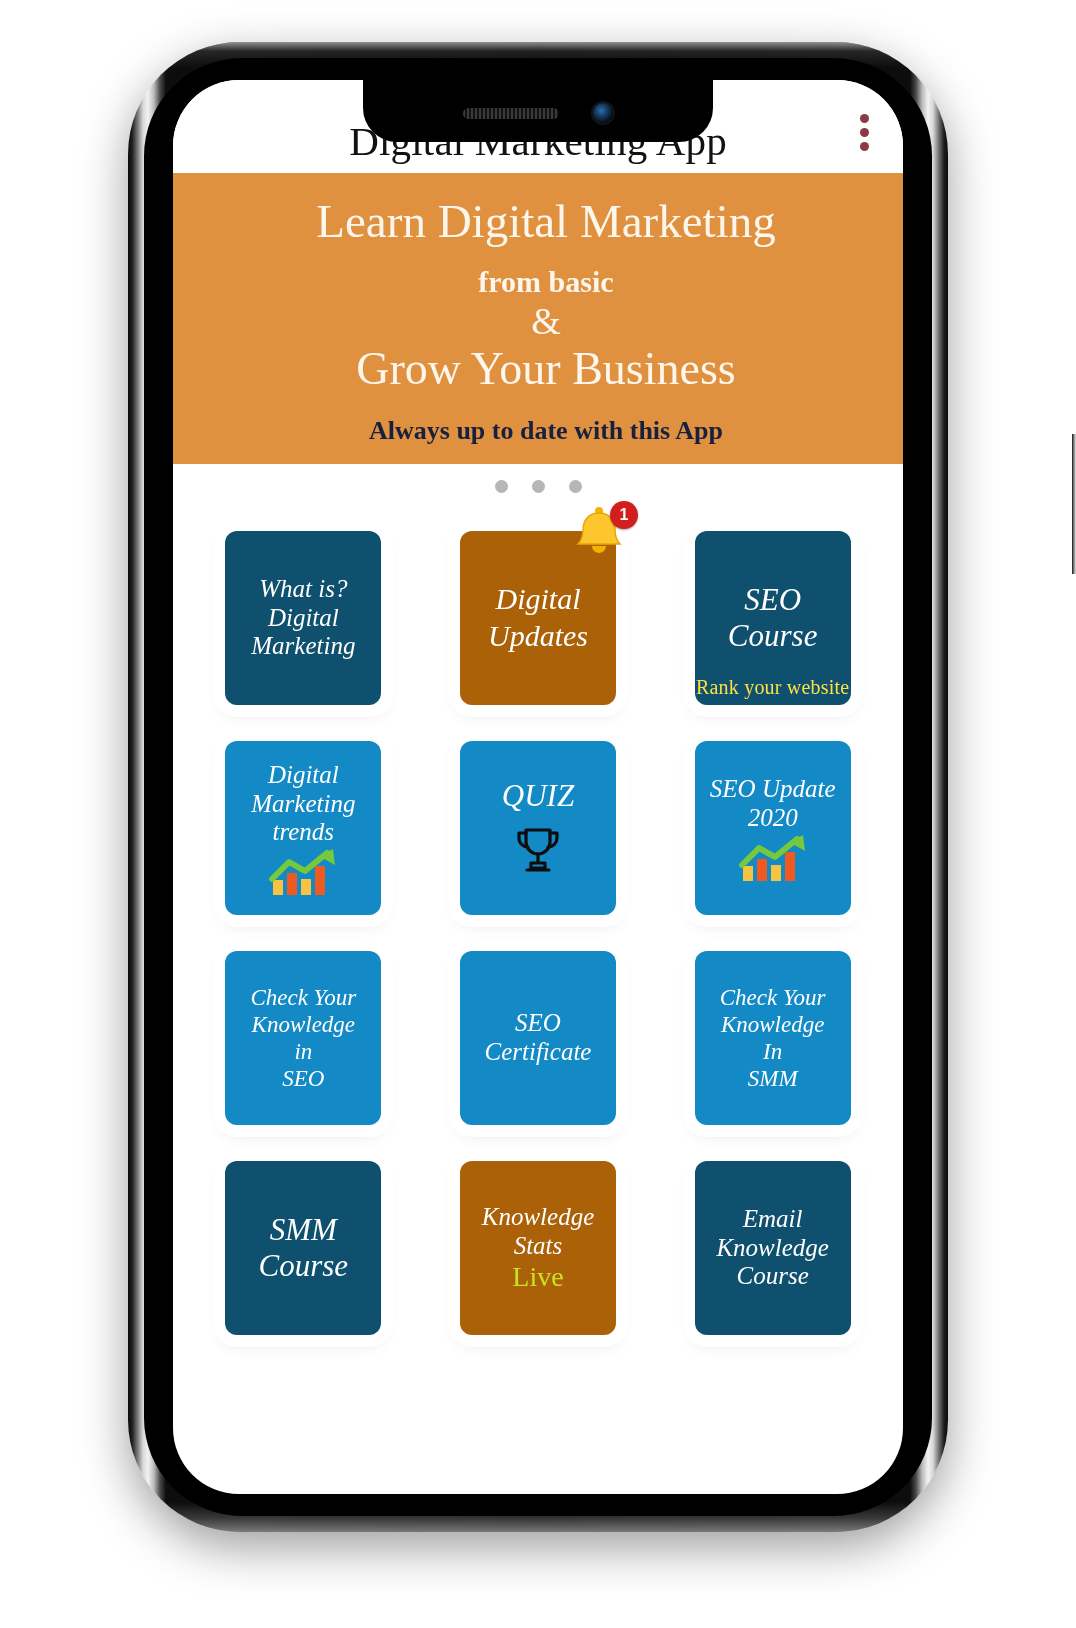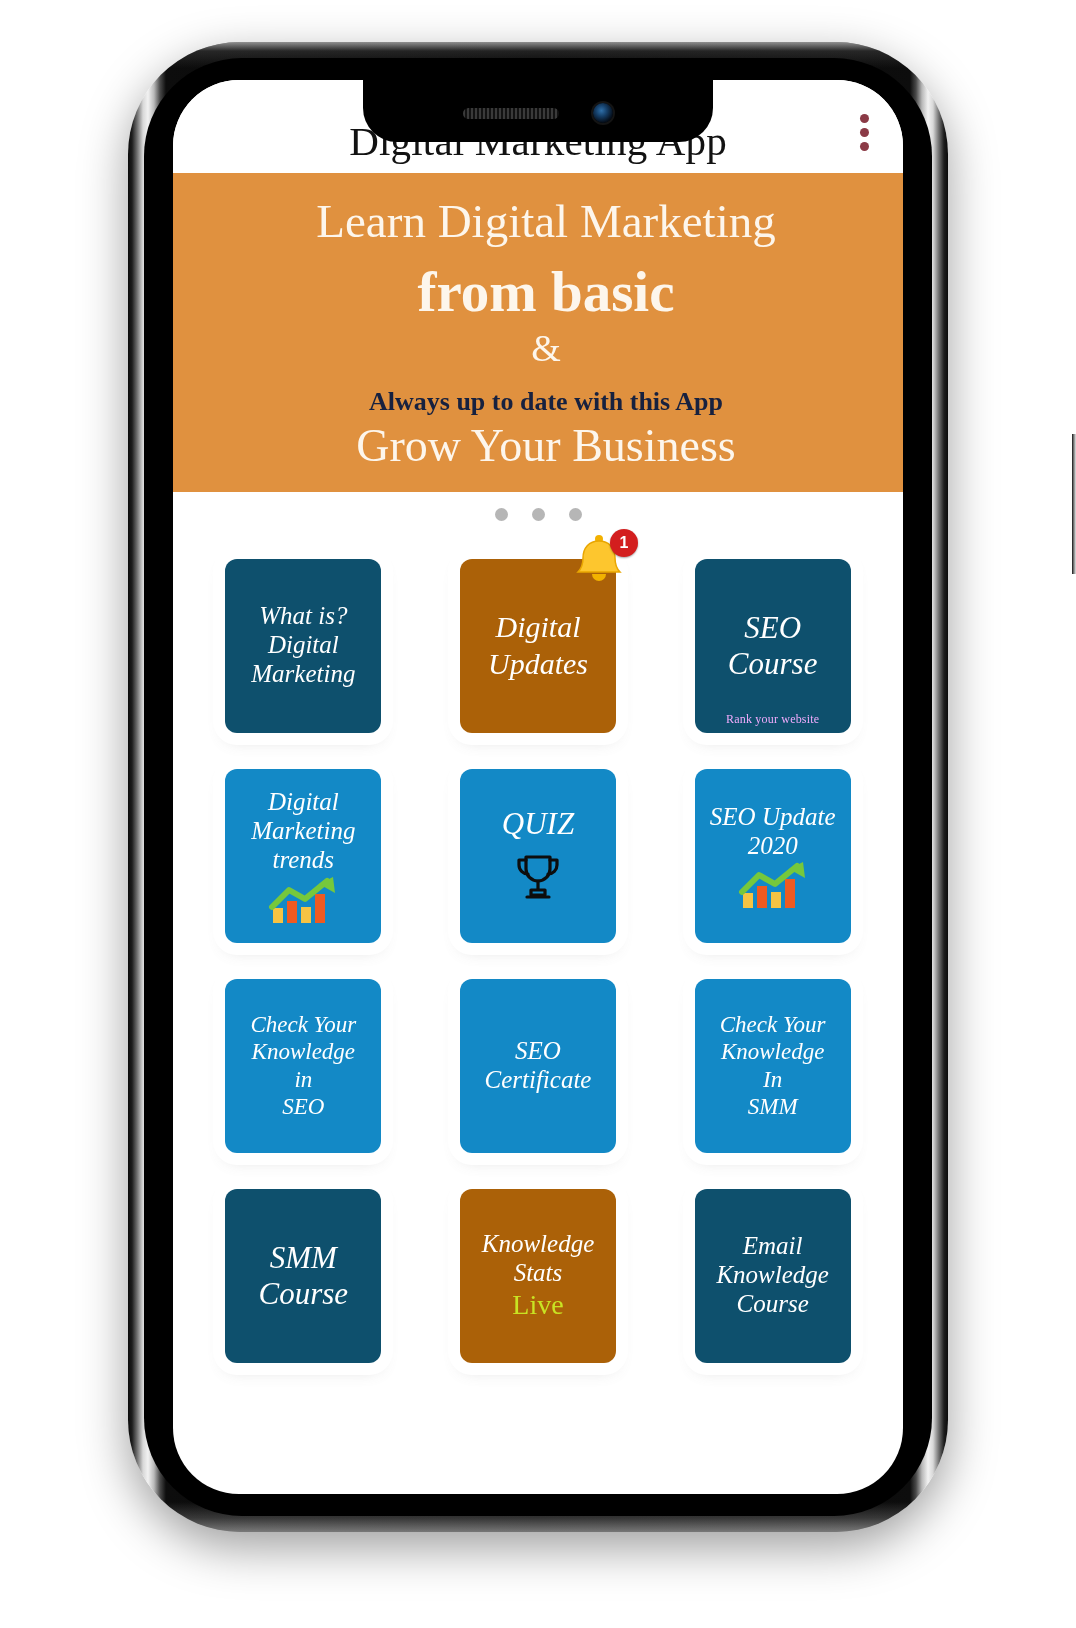--- a/index.html
+++ b/index.html
@@ -139,21 +139,21 @@
   }
 
   
   #banner {
     background: #e0913f;
     padding: 22px 4px 18px 20px;
     text-align: center;
     color: #fdf6ec;
   }
   #banner-line1 { font-size: 47px; line-height: 1.14; white-space: nowrap; }
-  #banner-line2 { font-size: 57px; line-height: 1.24; margin-top: 8px; font-weight: bold; }
+  #banner-line2 { font-size: 30px; line-height: 1.24; margin-top: 14px; font-weight: bold; }
   #banner-amp   { font-size: 38px; line-height: 1.0; margin-top: 2px; }
   #banner-line3 { font-size: 46px; line-height: 1.18; margin-top: 2px; white-space: nowrap; }
   #banner-sub   { font-size: 26px; font-weight: bold; color: #17213f; margin-top: 20px; white-space: nowrap; }
 
   
   #carousel-dots {
     display: flex; justify-content: center; align-items: center;
     gap: 24px;
     padding: 16px 0 10px 0;
     background: #ffffff;
@@ -208,22 +208,22 @@
     font-style: italic;
   }
   .tile-label.sm   { font-size: 25px; line-height: 1.15; }
   .tile-label.xs   { font-size: 23px; line-height: 1.18; }
   .tile-label.lg   { font-size: 31px; }
   .tile-label.italic { font-style: italic; font-size: 30px; line-height: 1.22; }
 
   .tile-sub-green {
     position: absolute;
     bottom: 6px; left: 0; right: 0;
-    font-size: 12px;
-    color: #f0abfc;
+    font-size: 20px;
+    color: #fde047;
     letter-spacing: 0.2px;
   }
   .tile-sub-live {
     font-size: 28px;
     color: #c9e323;
     line-height: 1.18;
   }
 
   
   #bell-badge-wrap {
@@ -274,22 +274,22 @@
         <i></i>
         <i></i>
         <i></i>
       </div>
     </div>
 
     <div id="banner">
       <div id="banner-line1">Learn Digital Marketing</div>
       <div id="banner-line2">from basic</div>
       <div id="banner-amp">&amp;</div>
+      <div id="banner-line3">Grow Your Business</div>
       <div id="banner-sub">Always up to date with this App</div>
-      <div id="banner-line3">Grow Your Business</div>
     </div>
 
     <div id="carousel-dots">
       <b></b>
       <b></b>
       <b></b>
     </div>
 
     <div id="tile-grid">
         <div class="tile-wrap">

